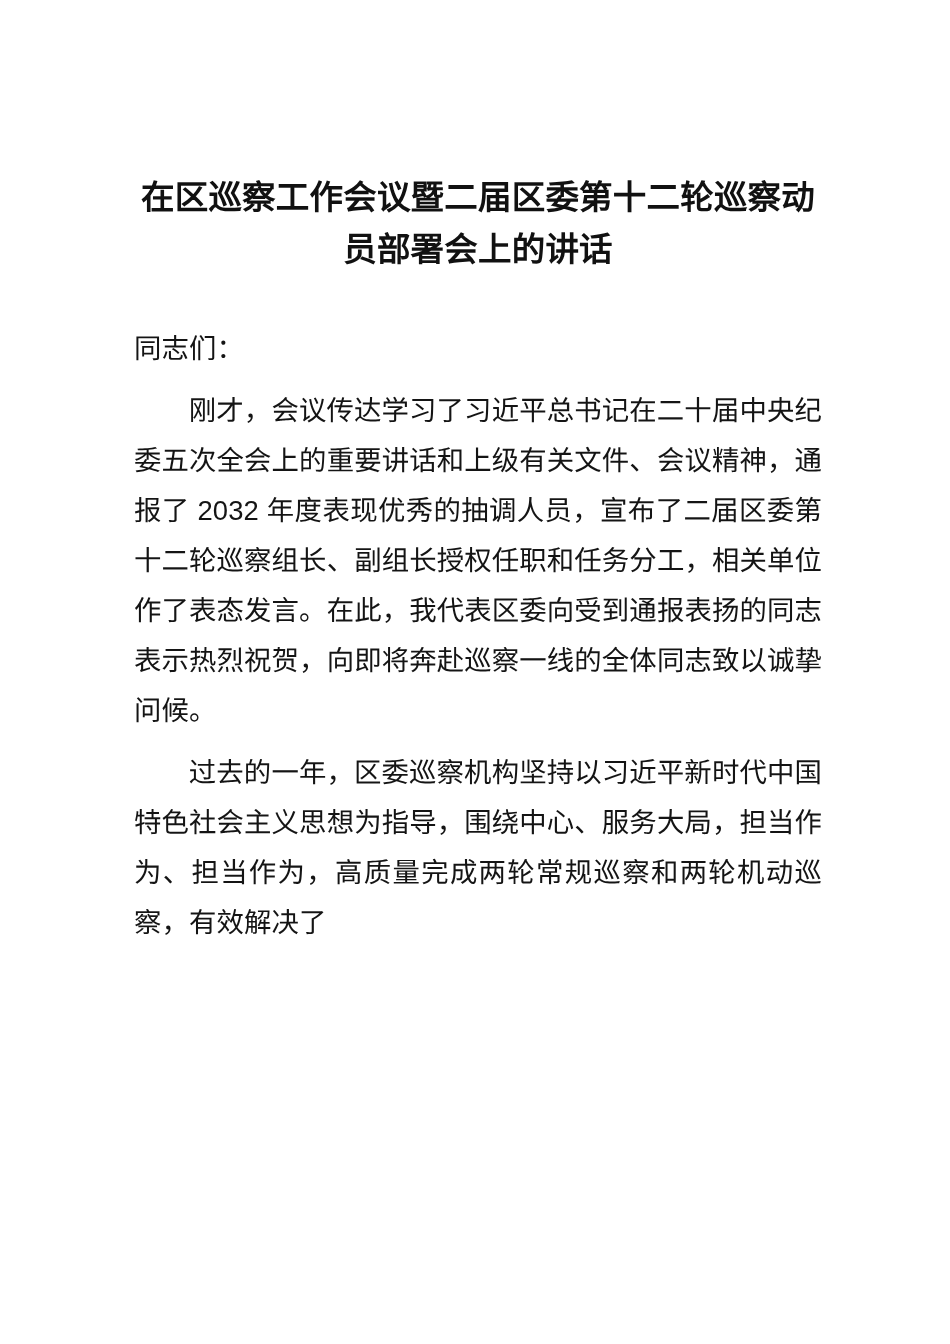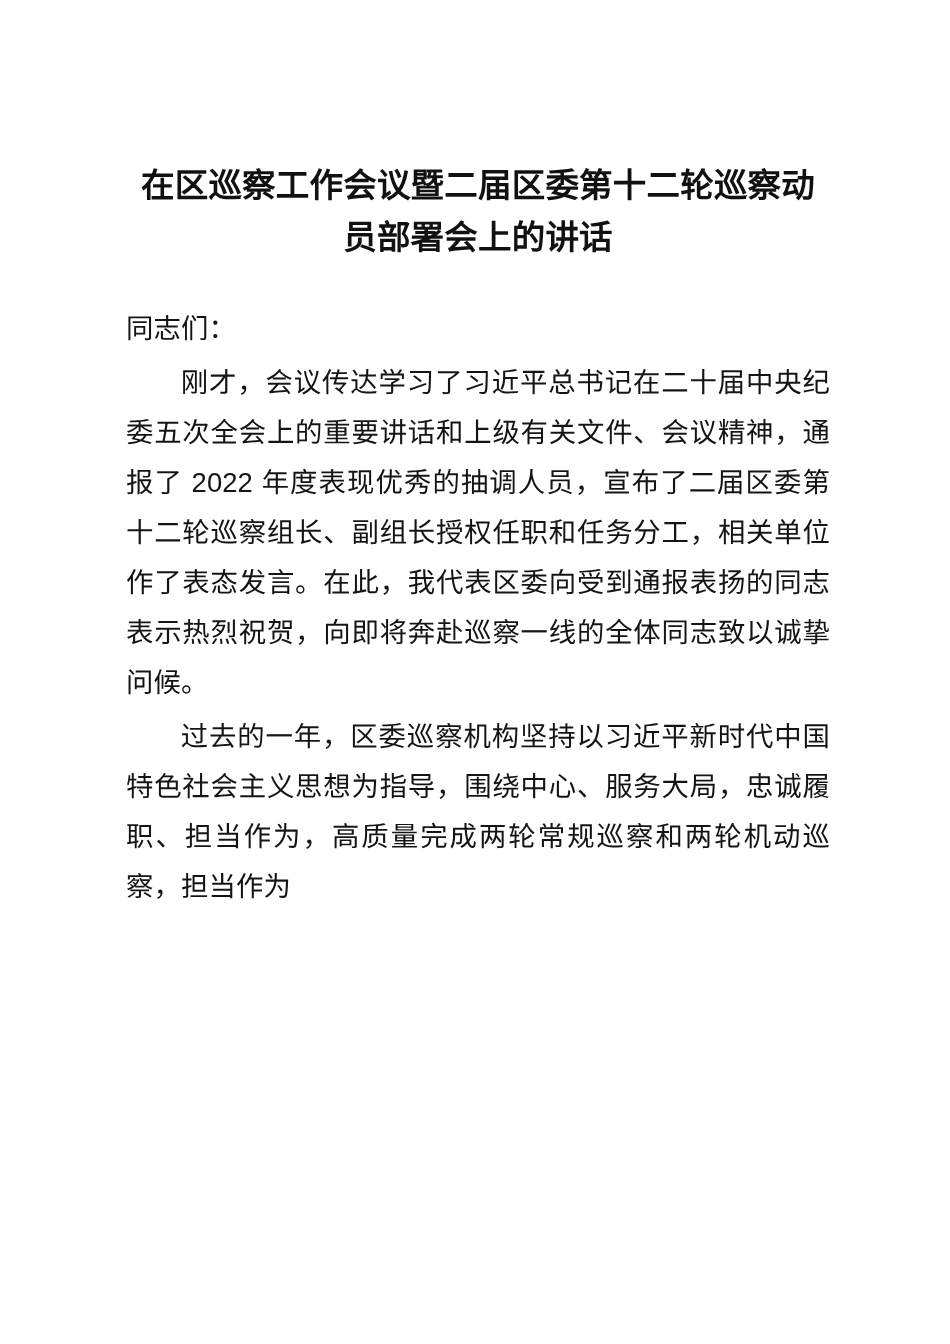--- a/index.html
+++ b/index.html
@@ -18,21 +18,21 @@
     width: 950px;
     height: 1344px;
     margin: 0 auto;
     background: #ffffff;
     overflow: hidden;
     box-sizing: border-box;
   }
   .content {
     position: absolute;
     left: 122px;
-    top: 160px;
+    top: 172px;
     width: 712px;
   }
   .doc-title {
     font-size: 33.5px;
     font-weight: 700;
     line-height: 52px;
     text-align: center;
     letter-spacing: 0.2px;
     margin: 0 0 0 0;
     padding: 0 6px;
@@ -41,21 +41,21 @@
   .title-spacer {
     height: 36px;
   }
   .para {
     font-size: 27.4px;
     font-weight: 400;
     line-height: 50px;
     text-align: justify;
     text-align-last: left;
     text-justify: inter-ideograph;
-    margin: 4px;
+    margin: 12px;
     color: #141414;
     letter-spacing: 0.1px;
   }
   .para.indent {
     text-indent: 2em;
   }
 </style>
 </head>
 <body>
 
@@ -65,18 +65,18 @@
     <h1 class="doc-title">
       <span>在区巡察工作会议暨二届区委第十二轮巡察动</span>
       <span>员部署会上的讲话</span>
     </h1>
 
     <div class="title-spacer"></div>
 
     <p class="para">同志们：</p>
 
 
-    <p class="para indent">刚才，会议传达学习了习近平总书记在二十届中央纪委五次全会上的重要讲话和上级有关文件、会议精神，通报了 2022 年度表现优秀的抽调人员，宣布了二届区委第十二轮巡察组长、副组长授权任职和任务分工，相关单位作了表态发言。在此，我代表区委向受到通报表扬的同志表示热烈祝贺，向即将奔赴巡察一线的全体同志致以诚挚问候。</p>
+    <p class="para indent">刚才，会议传达学习了习近平总书记在二十届中央纪委五次全会上的重要讲话和上级有关文件、会议精神，通报了 2032 年度表现优秀的抽调人员，宣布了二届区委第十二轮巡察组长、副组长授权任职和任务分工，相关单位作了表态发言。在此，我代表区委向受到通报表扬的同志表示热烈祝贺，向即将奔赴巡察一线的全体同志致以诚挚问候。</p>
 
-    <p class="para indent">过去的一年，区委巡察机构坚持以习近平新时代中国特色社会主义思想为指导，围绕中心、服务大局，忠诚履职、担当作为，高质量完成两轮常规巡察和两轮机动巡察，担当作为</p>
+    <p class="para indent">过去的一年，区委巡察机构坚持以习近平新时代中国特色社会主义思想为指导，围绕中心、服务大局，担当作为、担当作为，高质量完成两轮常规巡察和两轮机动巡察，有效解决了</p>
 
   </div>
 </div>
 
 </body></html>

